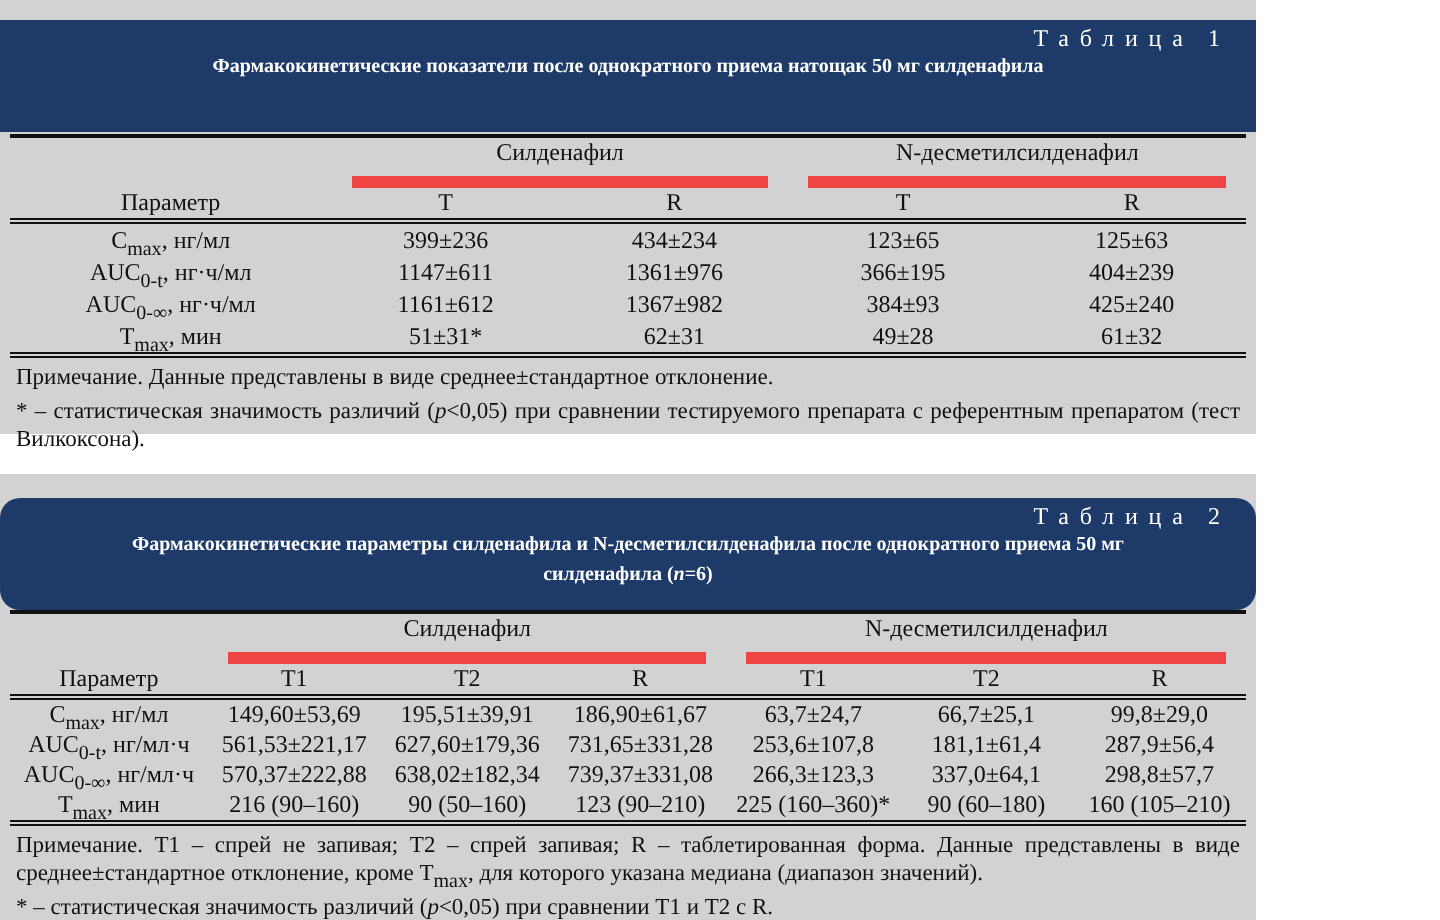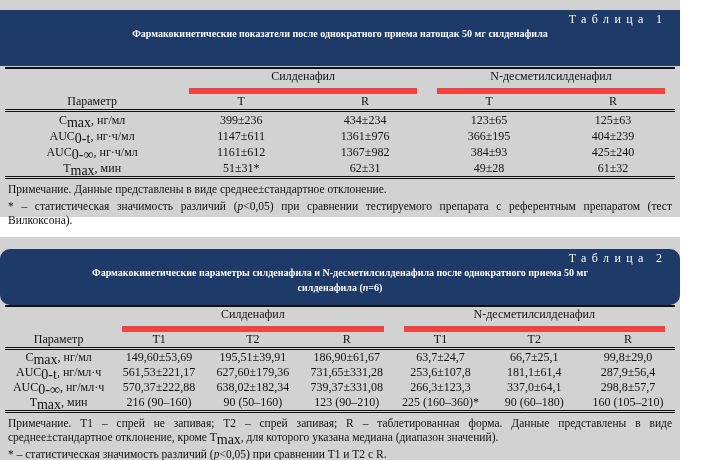--- a/index.html
+++ b/index.html
@@ -1,21 +1,21 @@
 <!DOCTYPE html>
 <html><head>
 <meta charset="utf-8">
 <style>
   html,body{margin:0;padding:0;}
   body{
     width:720px;height:460px;background:#ffffff;position:relative;
     font-family:"Liberation Serif","DejaVu Serif",serif;color:#111111;
     -webkit-font-smoothing:antialiased;
   }
-  .card{position:absolute;left:0;width:680px;background:#d2d2d2;}
+  .card{position:absolute;left:0;width:628px;background:#d2d2d2;}
   #card1{top:0;height:217px;}
   #card2{top:237px;height:223px;}
 
   .band{position:absolute;left:0;right:0;background:#1e3a69;color:#ffffff;}
   #card1 .band{top:10px;height:56px;}
   #card2 .band{top:12px;height:56px;border-radius:10px;}
   .tag{text-align:right;padding:3px 18px 0 0;font-size:12px;letter-spacing:0.45em;line-height:13px;}
   .tag .num{letter-spacing:0;margin-left:0.6em;}
   .band .title{text-align:center;font-weight:bold;font-size:10px;line-height:15px;padding:0 6px;}
 
@@ -26,21 +26,21 @@
   table{width:100%;border-collapse:collapse;table-layout:fixed;
         border-top:2px solid #111;border-bottom:3px double #111;font-size:12px;}
   thead{border-bottom:3px double #111;}
   th{font-weight:normal;padding:0;}
   th.param-h{vertical-align:middle;}
   tr.group-row th{height:17px;vertical-align:bottom;}
   .grp-inner{border-bottom:6px solid #ef4444;margin:0 10px;padding-bottom:4px;text-align:center;}
   tr.sub-row th{height:15px;vertical-align:middle;}
   td{text-align:center;vertical-align:middle;height:16px;padding:0;white-space:nowrap;}
   #card2 td{height:15px;}
-  sub{font-size:14px;line-height:0;}
+  sub{font-size:10px;line-height:0;}
 
   .note{margin:3px 3px 0 3px;font-size:11.5px;line-height:14px;text-align:justify;}
   .note i{font-style:italic;}
 </style>
 </head>
 <body>
 
 <div class="card" id="card1">
   <div class="band">
     <div class="tag"><span>Таблица</span><span class="num">1</span></div>

